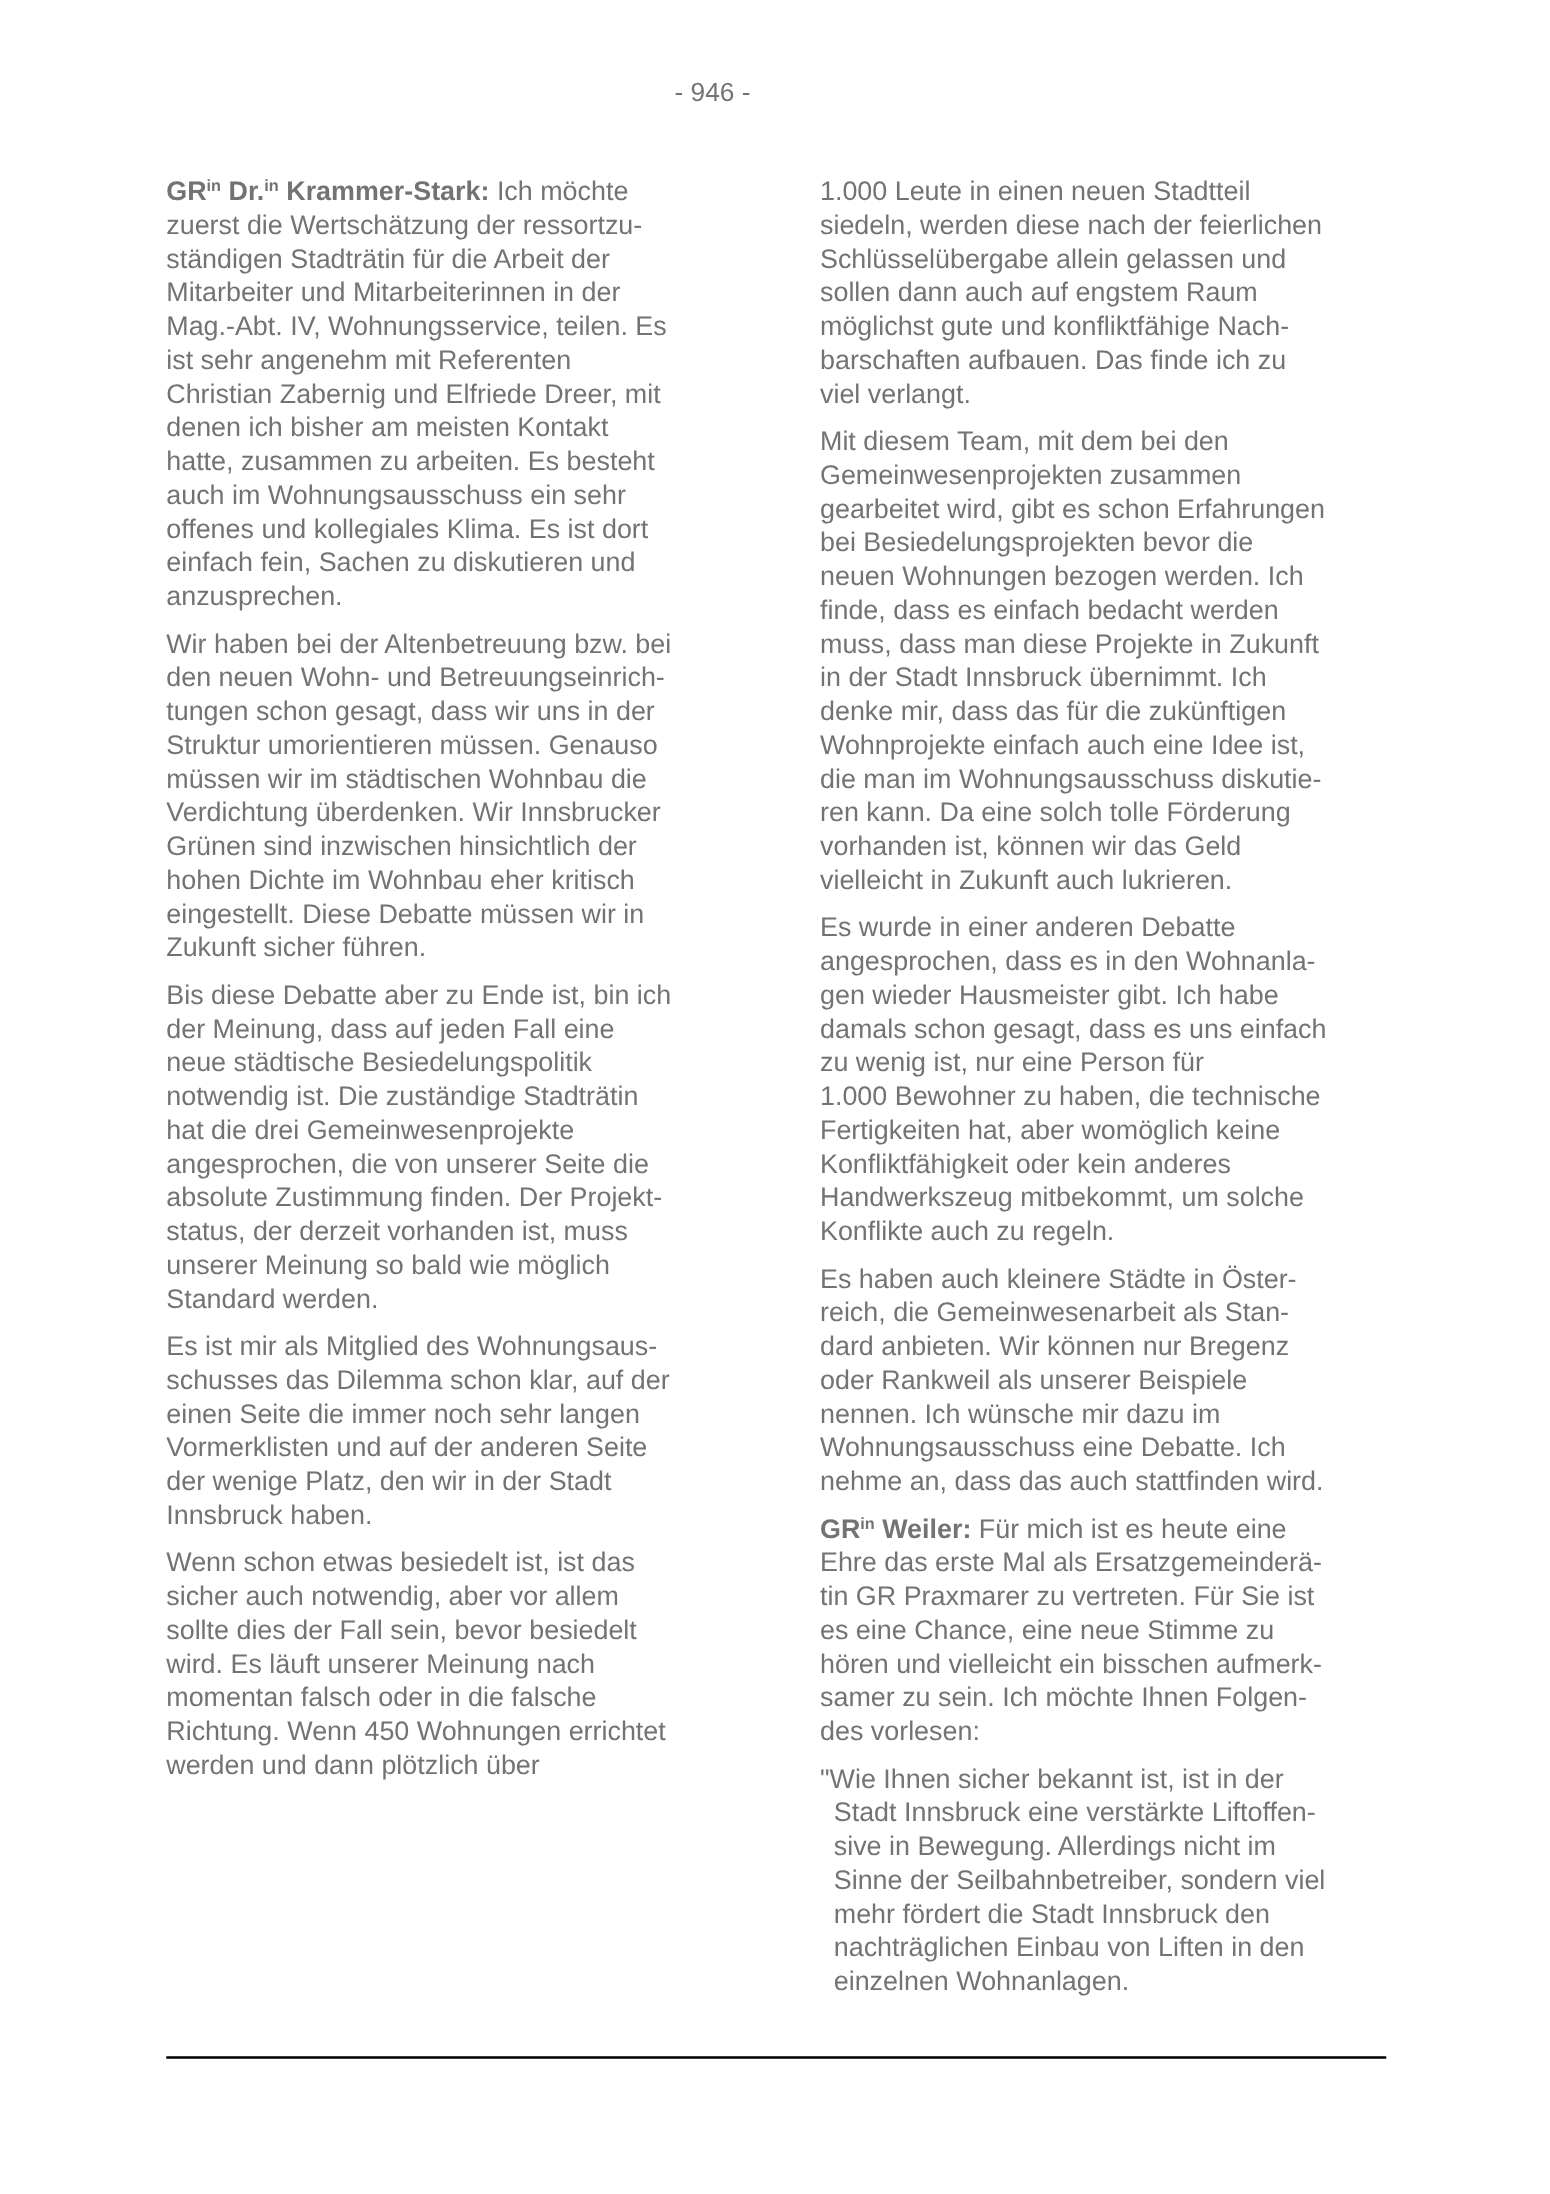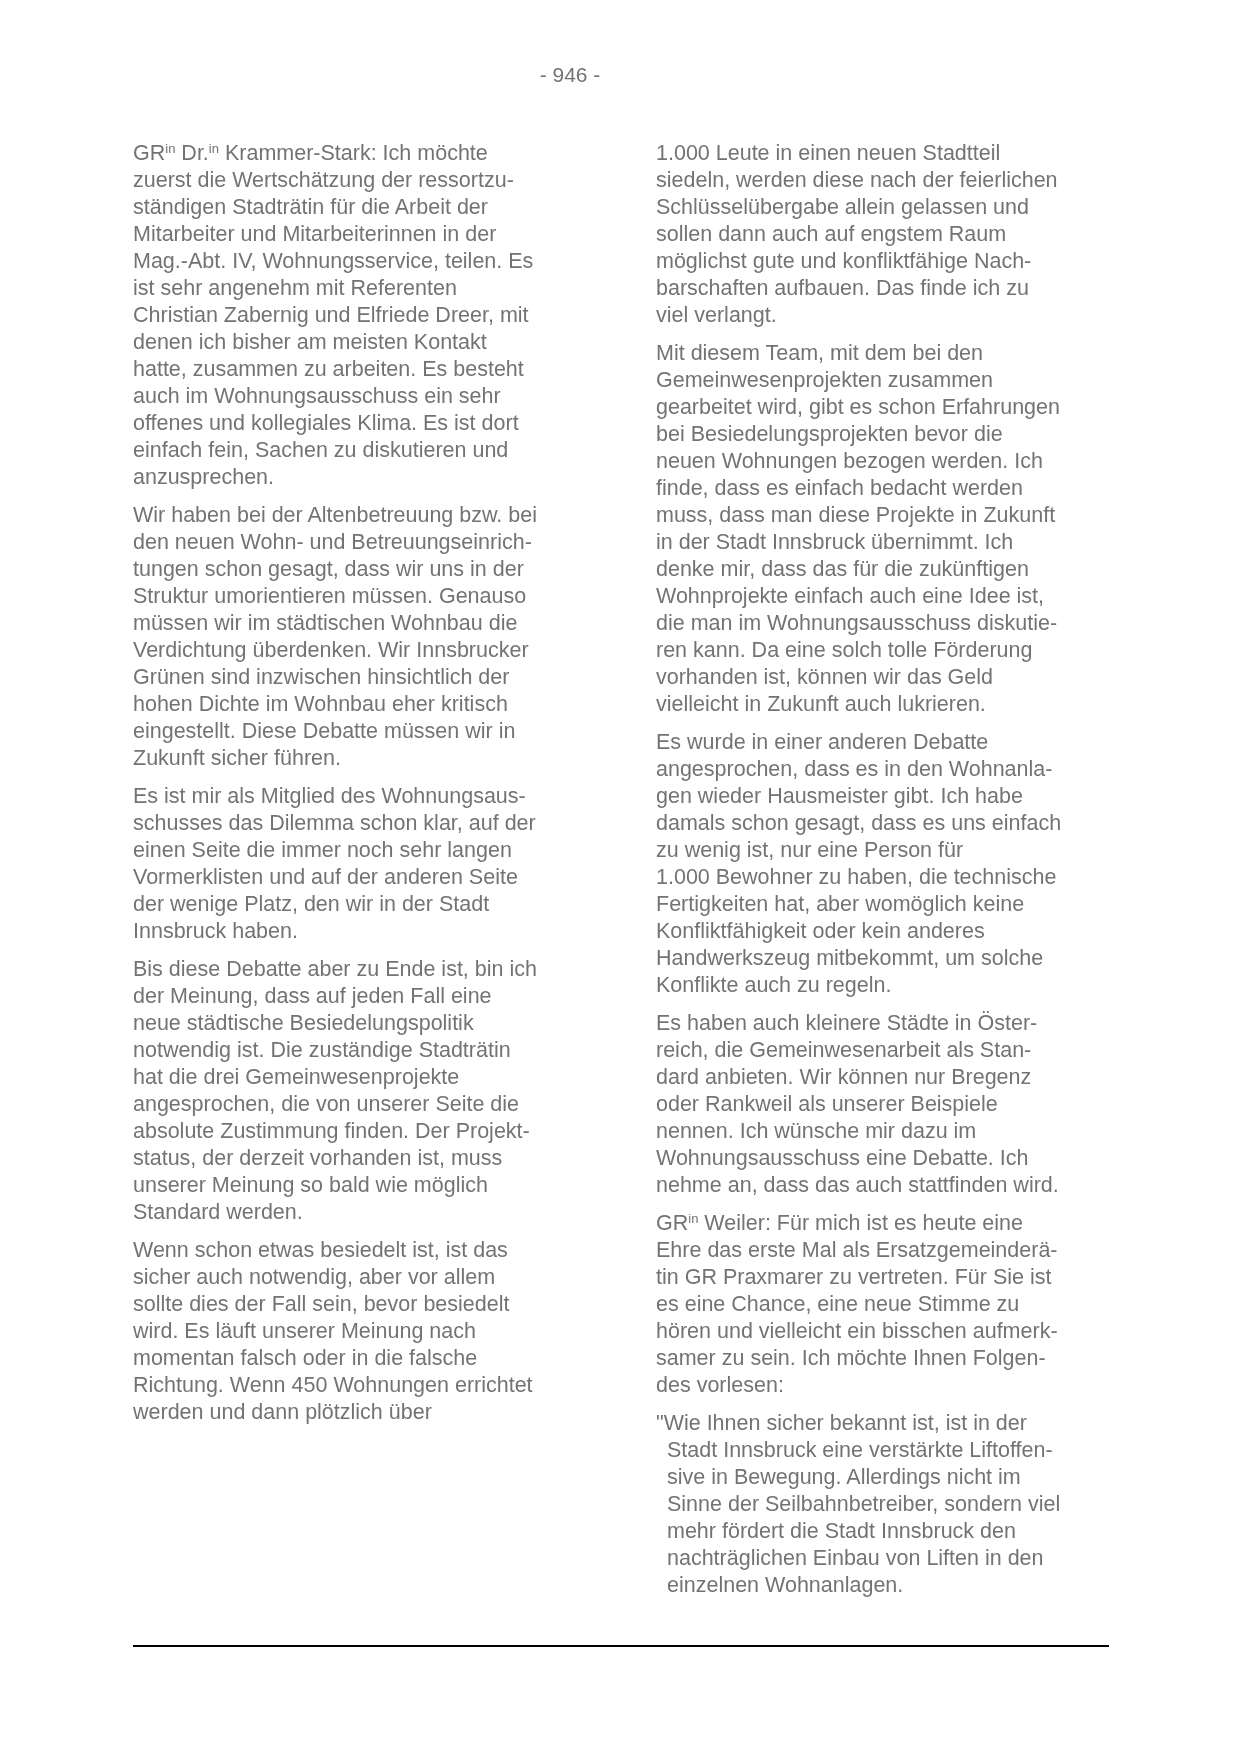--- a/index.html
+++ b/index.html
@@ -35,21 +35,21 @@
   .col-right { left: 656px; }
   .para {
     margin: 0 0 11px 0;
     font-size: 21.5px;
     line-height: 27px;
   }
   .lines {
     white-space: pre-line;
   }
   .speaker {
-    font-weight: normal;
+    font-weight: bold;
   }
   .sup {
     font-size: 13px;
     line-height: 0;
     vertical-align: 7px;
   }
   .hang {
     padding-left: 11px;
     text-indent: -11px;
   }
@@ -92,36 +92,36 @@
     <p class="para"><span class="lines">Wir haben bei der Altenbetreuung bzw. bei
 den neuen Wohn- und Betreuungseinrich-
 tungen schon gesagt, dass wir uns in der
 Struktur umorientieren müssen. Genauso
 müssen wir im städtischen Wohnbau die
 Verdichtung überdenken. Wir Innsbrucker
 Grünen sind inzwischen hinsichtlich der
 hohen Dichte im Wohnbau eher kritisch
 eingestellt. Diese Debatte müssen wir in
 Zukunft sicher führen.</span></p>
-    <p class="para"><span class="lines">Es ist mir als Mitglied des Wohnungsaus-
-schusses das Dilemma schon klar, auf der
-einen Seite die immer noch sehr langen
-Vormerklisten und auf der anderen Seite
-der wenige Platz, den wir in der Stadt
-Innsbruck haben.</span></p>
     <p class="para"><span class="lines">Bis diese Debatte aber zu Ende ist, bin ich
 der Meinung, dass auf jeden Fall eine
 neue städtische Besiedelungspolitik
 notwendig ist. Die zuständige Stadträtin
 hat die drei Gemeinwesenprojekte
 angesprochen, die von unserer Seite die
 absolute Zustimmung finden. Der Projekt-
 status, der derzeit vorhanden ist, muss
 unserer Meinung so bald wie möglich
 Standard werden.</span></p>
+    <p class="para"><span class="lines">Es ist mir als Mitglied des Wohnungsaus-
+schusses das Dilemma schon klar, auf der
+einen Seite die immer noch sehr langen
+Vormerklisten und auf der anderen Seite
+der wenige Platz, den wir in der Stadt
+Innsbruck haben.</span></p>
     <p class="para"><span class="lines">Wenn schon etwas besiedelt ist, ist das
 sicher auch notwendig, aber vor allem
 sollte dies der Fall sein, bevor besiedelt
 wird. Es läuft unserer Meinung nach
 momentan falsch oder in die falsche
 Richtung. Wenn 450 Wohnungen errichtet
 werden und dann plötzlich über</span></p>
   </div>
 
   <div class="col col-right">

